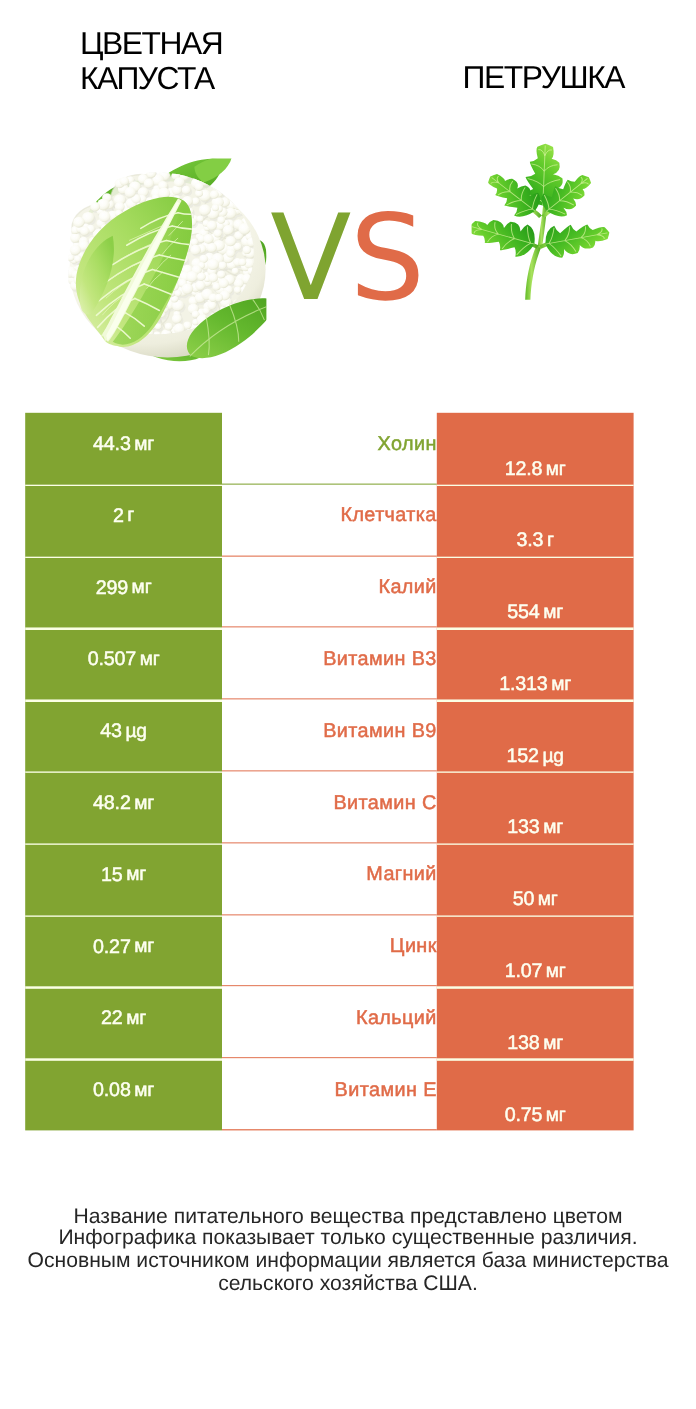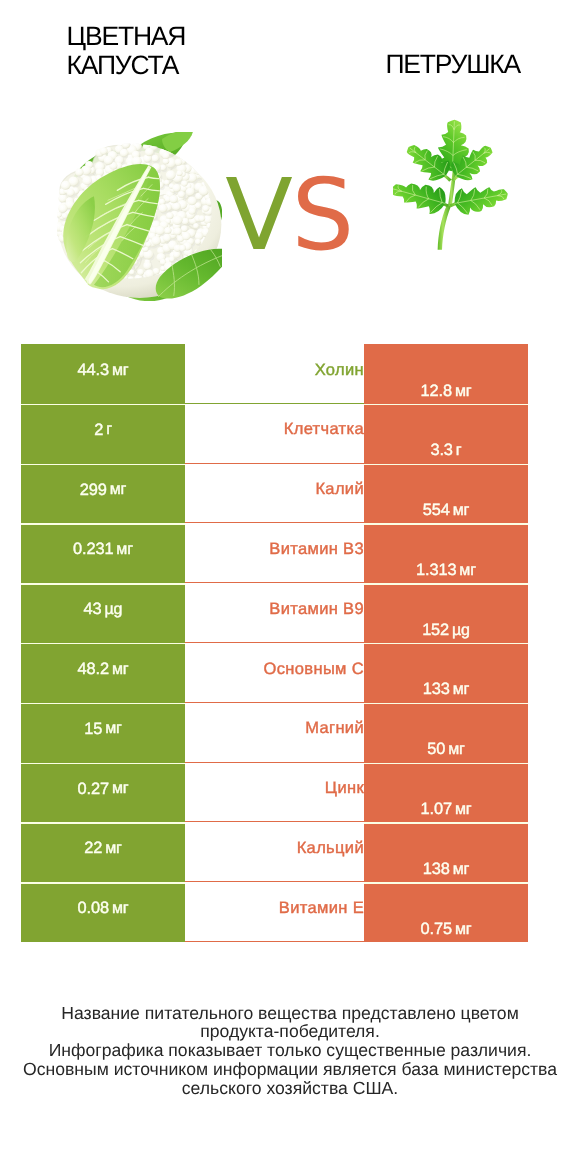--- a/index.html
+++ b/index.html
@@ -1144,21 +1144,21 @@
         <div class="cell c-mid" style="border-bottom: 1px solid rgb(224, 107, 72);">
           <span class="mid-inner" style="color: rgb(224, 107, 72);">Калий</span>
         </div>
         <div class="cell c-side c-right win">
           <span class="num">554</span>
           <span class="unit">мг</span>
         </div>
       </div>
       <div class="row">
         <div class="cell c-side c-left lose">
-          <span class="num">0.231</span>
+          <span class="num">0.507</span>
           <span class="unit">мг</span>
         </div>
         <div class="cell c-mid" style="border-bottom: 1px solid rgb(224, 107, 72);">
           <span class="mid-inner" style="color: rgb(224, 107, 72);">Витамин B3</span>
         </div>
         <div class="cell c-side c-right win">
           <span class="num">1.313</span>
           <span class="unit">мг</span>
         </div>
       </div>
@@ -1174,21 +1174,21 @@
           <span class="num">152</span>
           <span class="unit">µg</span>
         </div>
       </div>
       <div class="row">
         <div class="cell c-side c-left lose">
           <span class="num">48.2</span>
           <span class="unit">мг</span>
         </div>
         <div class="cell c-mid" style="border-bottom: 1px solid rgb(224, 107, 72);">
-          <span class="mid-inner" style="color: rgb(224, 107, 72);">Основным C</span>
+          <span class="mid-inner" style="color: rgb(224, 107, 72);">Витамин C</span>
         </div>
         <div class="cell c-side c-right win">
           <span class="num">133</span>
           <span class="unit">мг</span>
         </div>
       </div>
       <div class="row">
         <div class="cell c-side c-left lose">
           <span class="num">15</span>
           <span class="unit">мг</span>
@@ -1237,18 +1237,17 @@
         </div>
         <div class="cell c-side c-right win">
           <span class="num">0.75</span>
           <span class="unit">мг</span>
         </div>
       </div>
     </div>
 
   <div class="footer" id="ftr">
       <div>Название питательного вещества представлено цветом</div>
-      <div>продукта-победителя.</div>
       <div>Инфографика показывает только существенные различия.</div>
       <div>Основным источником информации является база министерства</div>
       <div>сельского хозяйства США.</div>
     </div>
 </div>
 
 </body></html>

